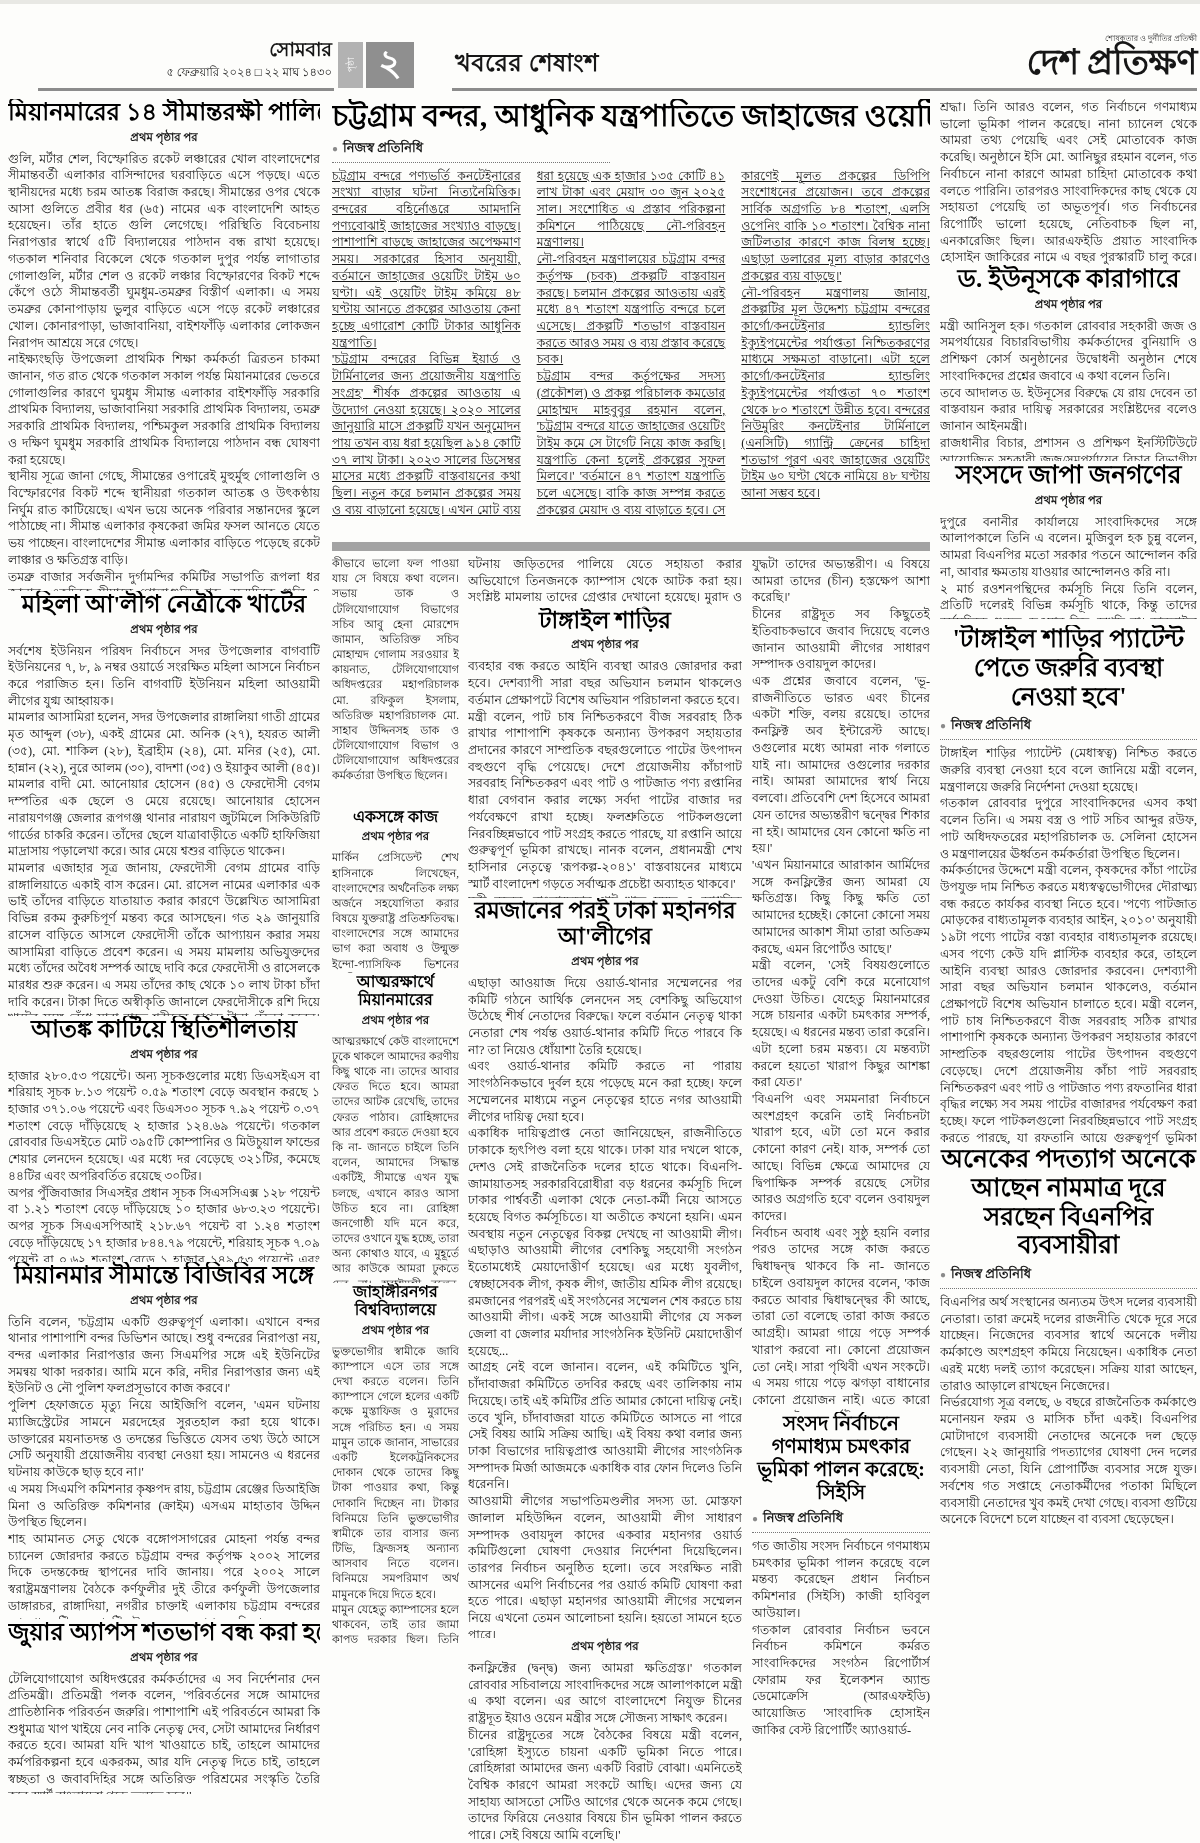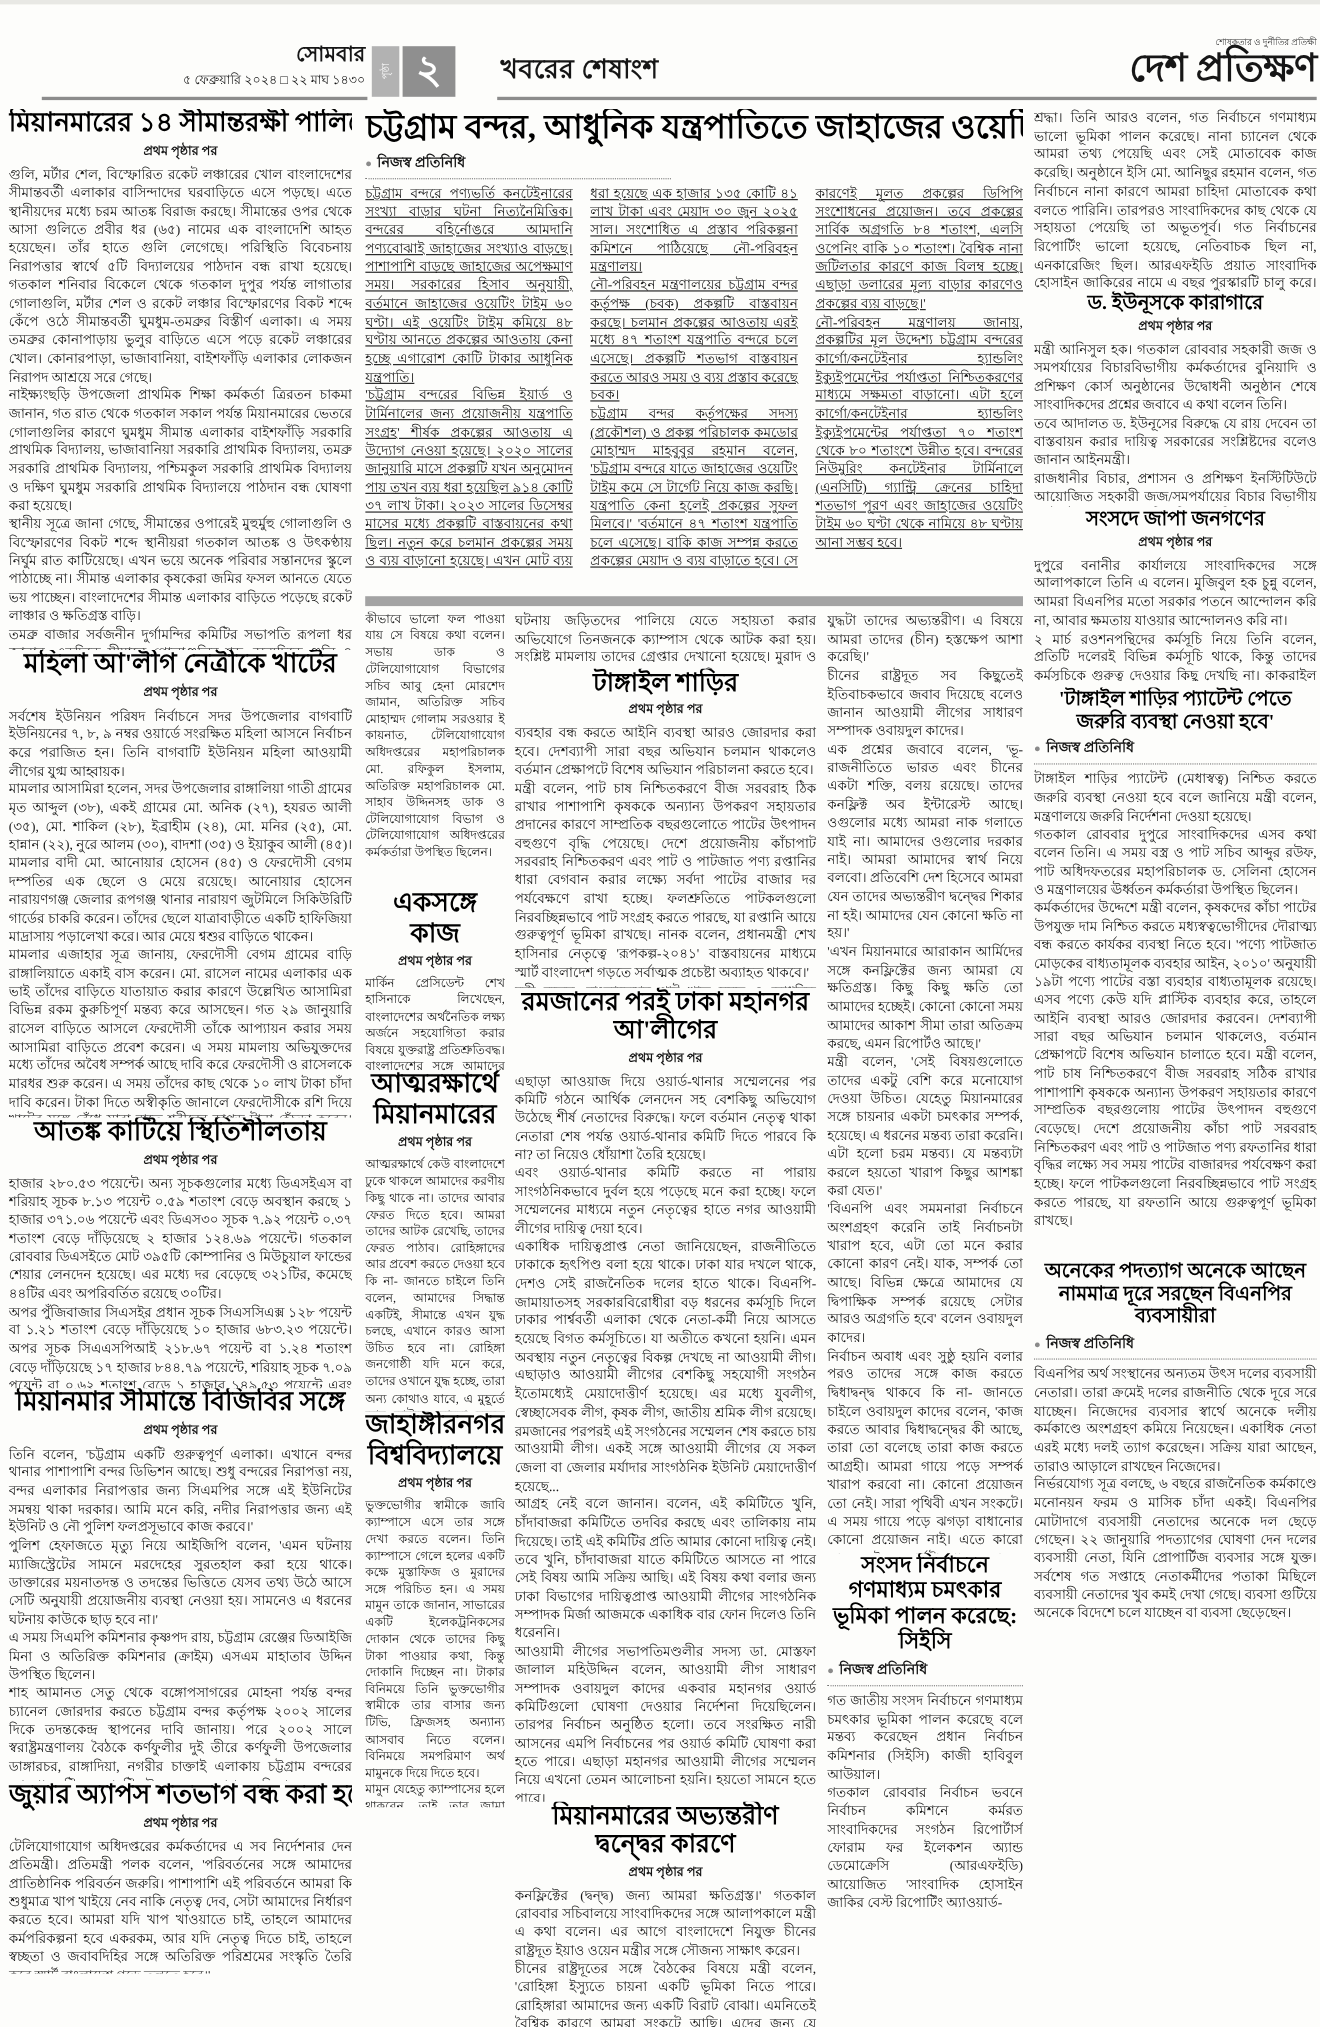--- a/index.html
+++ b/index.html
@@ -32,27 +32,27 @@
   .body{font-size:12.3px;line-height:1.36;}
   .graybar{position:absolute;left:332px;top:538px;width:598px;height:9px;background:#a3a3a3;}
   
   .c1{left:8px;top:95px;width:312px;height:1700px;}
   .c1 h2{font-size:24px;white-space:nowrap;}
   .center{left:332px;top:95px;width:598px;height:443px;}
   .center h2{font-size:30px;text-align:left;white-space:nowrap;}
   .center .body{column-count:3;column-gap:16px;height:352px;text-decoration:underline;}
   .c2{left:332px;top:552px;width:127px;height:1090px;}
   .c2 .body{font-size:11px;line-height:1.38;}
-  .c2 h2{font-size:24px;}
+  .c2 h2{font-size:16px;}
   .c3{left:468px;top:552px;width:274px;height:1291px;}
   .c3 h2{font-size:23px;}
   .c4{left:752px;top:552px;width:178px;height:1291px;}
   .c4 h2{font-size:20px;}
   .c5{left:940px;top:95px;width:257px;height:1748px;}
-  .c5 h2{font-size:18px;}
+  .c5 h2{font-size:25px;}
   .mb6{margin-bottom:6px;}
 </style>
 </head>
 <body>
 
 <div class="page">
 
   <header>
     <div class="hdr-date">
       <div class="hdr-day">সোমবার</div>
@@ -186,21 +186,20 @@
       <div class="kicker">প্রথম পৃষ্ঠার পর</div>
       <div class="body">
           <p>এছাড়া আওয়াজ দিয়ে ওয়ার্ড-থানার সম্মেলনের পর কমিটি গঠনে আর্থিক লেনদেন সহ বেশকিছু অভিযোগ উঠেছে শীর্ষ নেতাদের বিরুদ্ধে। ফলে বর্তমান নেতৃত্ব থাকা নেতারা শেষ পর্যন্ত ওয়ার্ড-থানার কমিটি দিতে পারবে কি না? তা নিয়েও ধোঁয়াশা তৈরি হয়েছে।</p>
           <p>এবং ওয়ার্ড-থানার কমিটি করতে না পারায় সাংগঠনিকভাবে দুর্বল হয়ে পড়েছে মনে করা হচ্ছে। ফলে সম্মেলনের মাধ্যমে নতুন নেতৃত্বের হাতে নগর আওয়ামী লীগের দায়িত্ব দেয়া হবে।</p>
           <p>একাধিক দায়িত্বপ্রাপ্ত নেতা জানিয়েছেন, রাজনীতিতে ঢাকাকে হৃৎপিণ্ড বলা হয়ে থাকে। ঢাকা যার দখলে থাকে, দেশও সেই রাজনৈতিক দলের হাতে থাকে। বিএনপি-জামায়াতসহ সরকারবিরোধীরা বড় ধরনের কর্মসূচি দিলে ঢাকার পার্শ্ববর্তী এলাকা থেকে নেতা-কর্মী নিয়ে আসতে হয়েছে বিগত কর্মসূচিতে। যা অতীতে কখনো হয়নি। এমন অবস্থায় নতুন নেতৃত্বের বিকল্প দেখছে না আওয়ামী লীগ। এছাড়াও আওয়ামী লীগের বেশকিছু সহযোগী সংগঠন ইতোমধ্যেই মেয়াদোত্তীর্ণ হয়েছে। এর মধ্যে যুবলীগ, স্বেচ্ছাসেবক লীগ, কৃষক লীগ, জাতীয় শ্রমিক লীগ রয়েছে। রমজানের পরপরই এই সংগঠনের সম্মেলন শেষ করতে চায় আওয়ামী লীগ। একই সঙ্গে আওয়ামী লীগের যে সকল জেলা বা জেলার মর্যাদার সাংগঠনিক ইউনিট মেয়াদোত্তীর্ণ হয়েছে...</p>
           <p>আগ্রহ নেই বলে জানান। বলেন, এই কমিটিতে খুনি, চাঁদাবাজরা কমিটিতে তদবির করছে এবং তালিকায় নাম দিয়েছে। তাই এই কমিটির প্রতি আমার কোনো দায়িত্ব নেই। তবে খুনি, চাঁদাবাজরা যাতে কমিটিতে আসতে না পারে সেই বিষয় আমি সক্রিয় আছি। এই বিষয় কথা বলার জন্য ঢাকা বিভাগের দায়িত্বপ্রাপ্ত আওয়ামী লীগের সাংগঠনিক সম্পাদক মির্জা আজমকে একাধিক বার ফোন দিলেও তিনি ধরেননি।</p>
           <p>আওয়ামী লীগের সভাপতিমণ্ডলীর সদস্য ডা. মোস্তফা জালাল মহিউদ্দিন বলেন, আওয়ামী লীগ সাধারণ সম্পাদক ওবায়দুল কাদের একবার মহানগর ওয়ার্ড কমিটিগুলো ঘোষণা দেওয়ার নির্দেশনা দিয়েছিলেন। তারপর নির্বাচন অনুষ্ঠিত হলো। তবে সংরক্ষিত নারী আসনের এমপি নির্বাচনের পর ওয়ার্ড কমিটি ঘোষণা করা হতে পারে। এছাড়া মহানগর আওয়ামী লীগের সম্মেলন নিয়ে এখনো তেমন আলোচনা হয়নি। হয়তো সামনে হতে পারে।</p>
         </div>
     </article>
     <article style="height:205px;">
-      <h2>মিয়ানমারের অভ্যন্তরীণ দ্বন্দ্বের কারণে</h2>
       <div class="kicker">প্রথম পৃষ্ঠার পর</div>
       <div class="body">
           <p>কনফ্লিক্টের (দ্বন্দ্ব) জন্য আমরা ক্ষতিগ্রস্ত।' গতকাল রোববার সচিবালয়ে সাংবাদিকদের সঙ্গে আলাপকালে মন্ত্রী এ কথা বলেন। এর আগে বাংলাদেশে নিযুক্ত চীনের রাষ্ট্রদূত ইয়াও ওয়েন মন্ত্রীর সঙ্গে সৌজন্য সাক্ষাৎ করেন।</p>
           <p>চীনের রাষ্ট্রদূতের সঙ্গে বৈঠকের বিষয়ে মন্ত্রী বলেন, 'রোহিঙ্গা ইস্যুতে চায়না একটি ভূমিকা নিতে পারে। রোহিঙ্গারা আমাদের জন্য একটি বিরাট বোঝা। এমনিতেই বৈশ্বিক কারণে আমরা সংকটে আছি। এদের জন্য যে সাহায্য আসতো সেটিও আগের থেকে অনেক কমে গেছে। তাদের ফিরিয়ে নেওয়ার বিষয়ে চীন ভূমিকা পালন করতে পারে। সেই বিষয়ে আমি বলেছি।'</p>
         </div>
     </article>
   </div>
 
   <div class="col c4">
     <article style="height:856px;">

